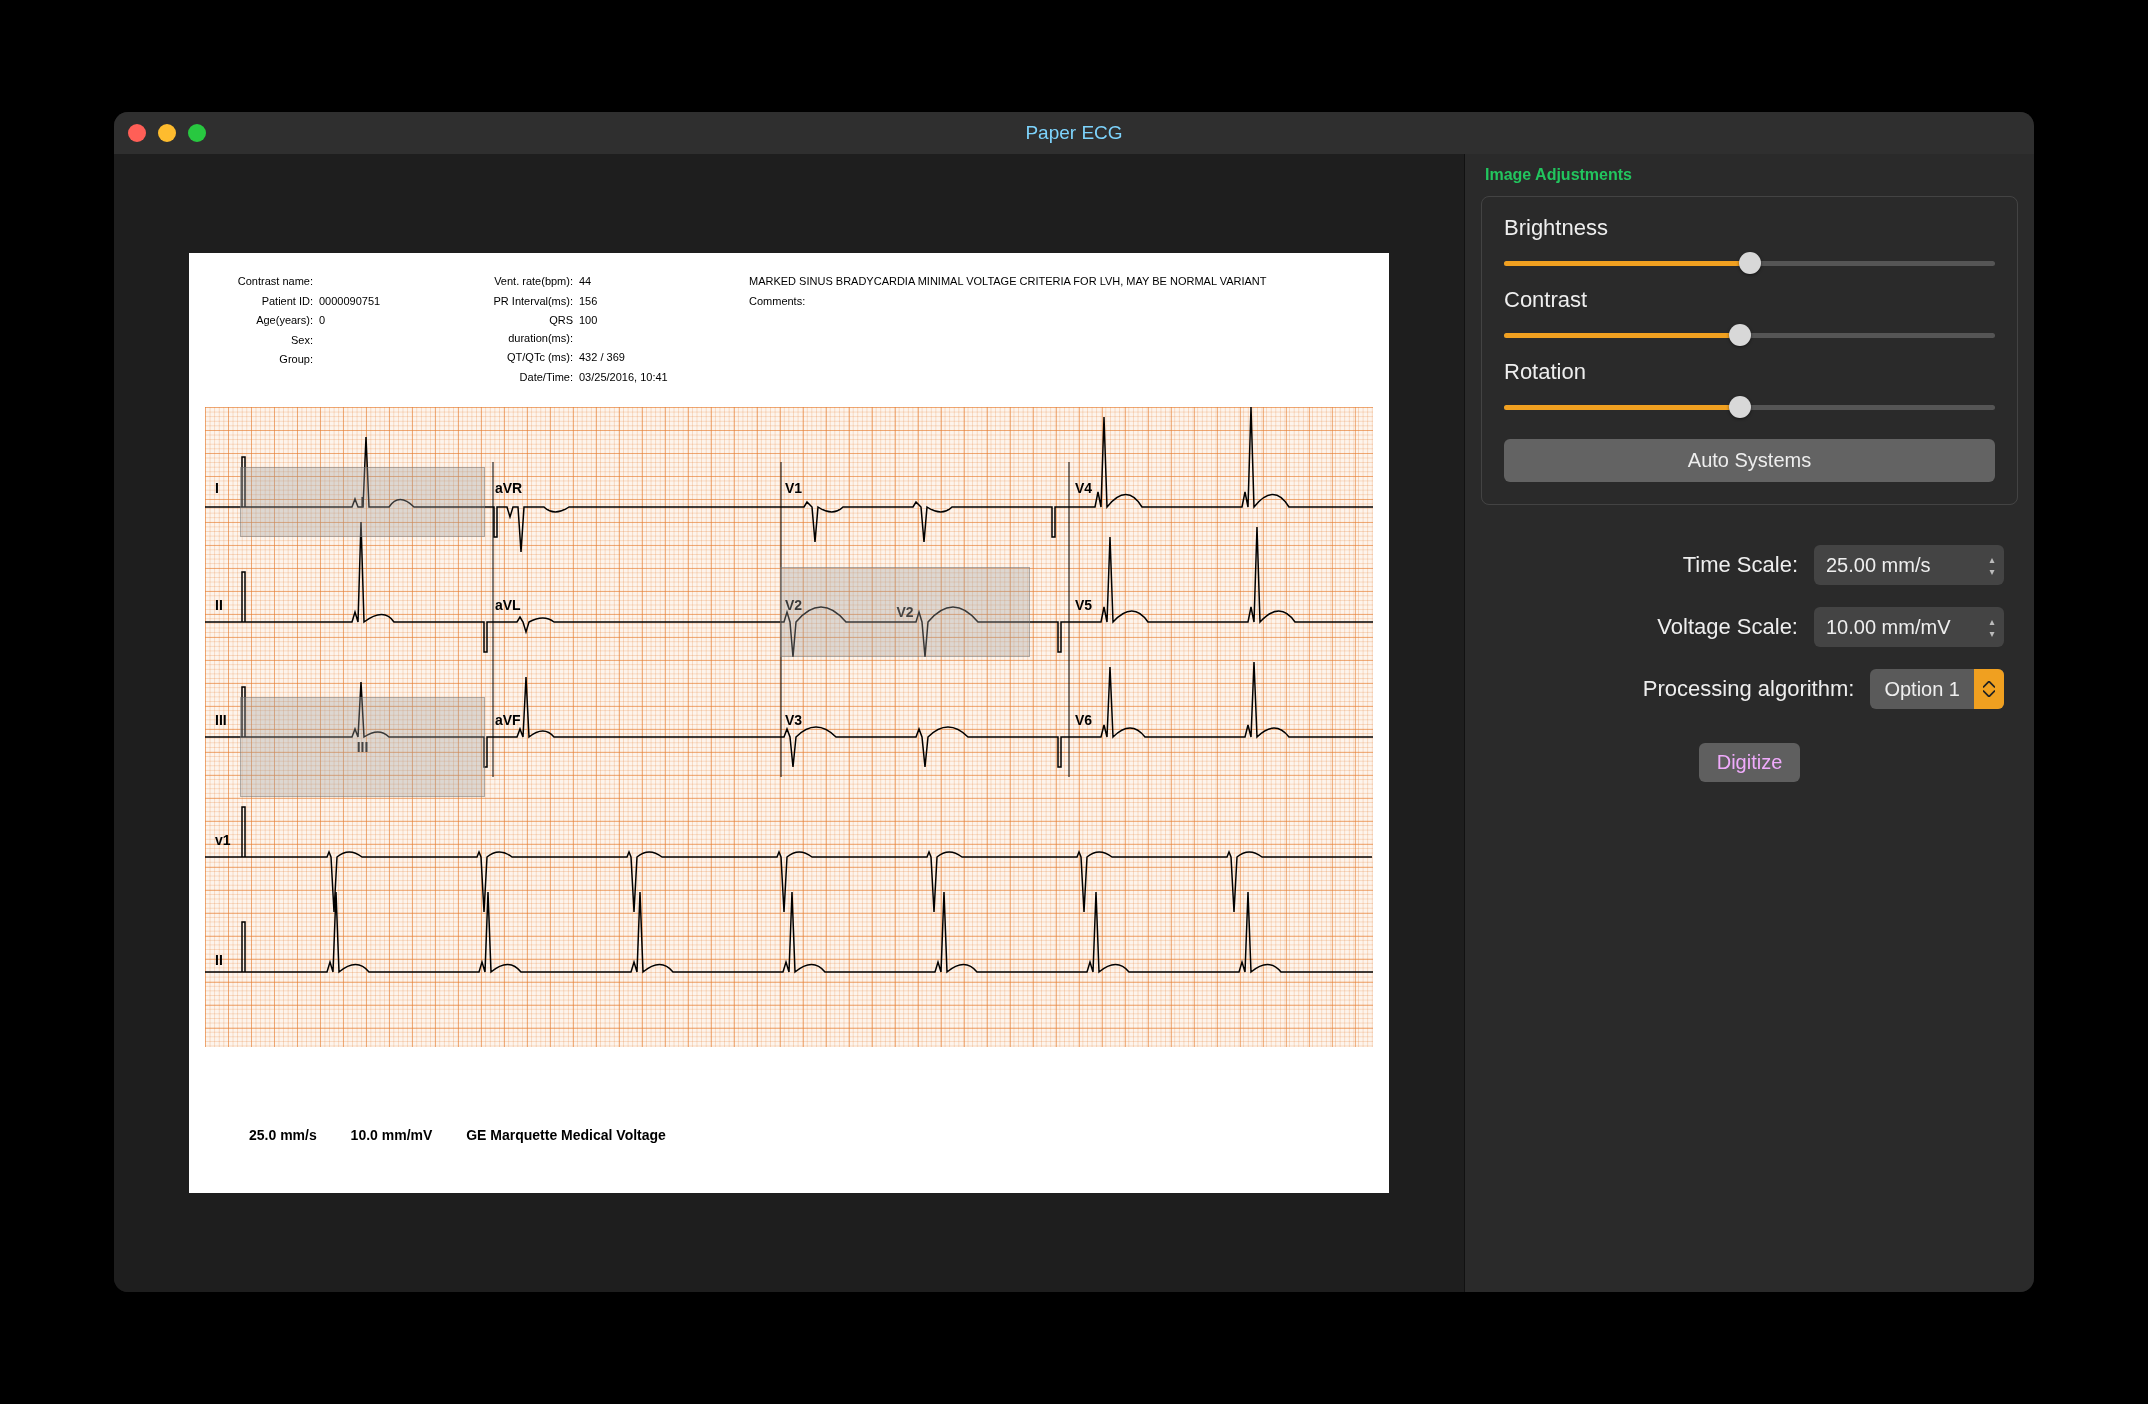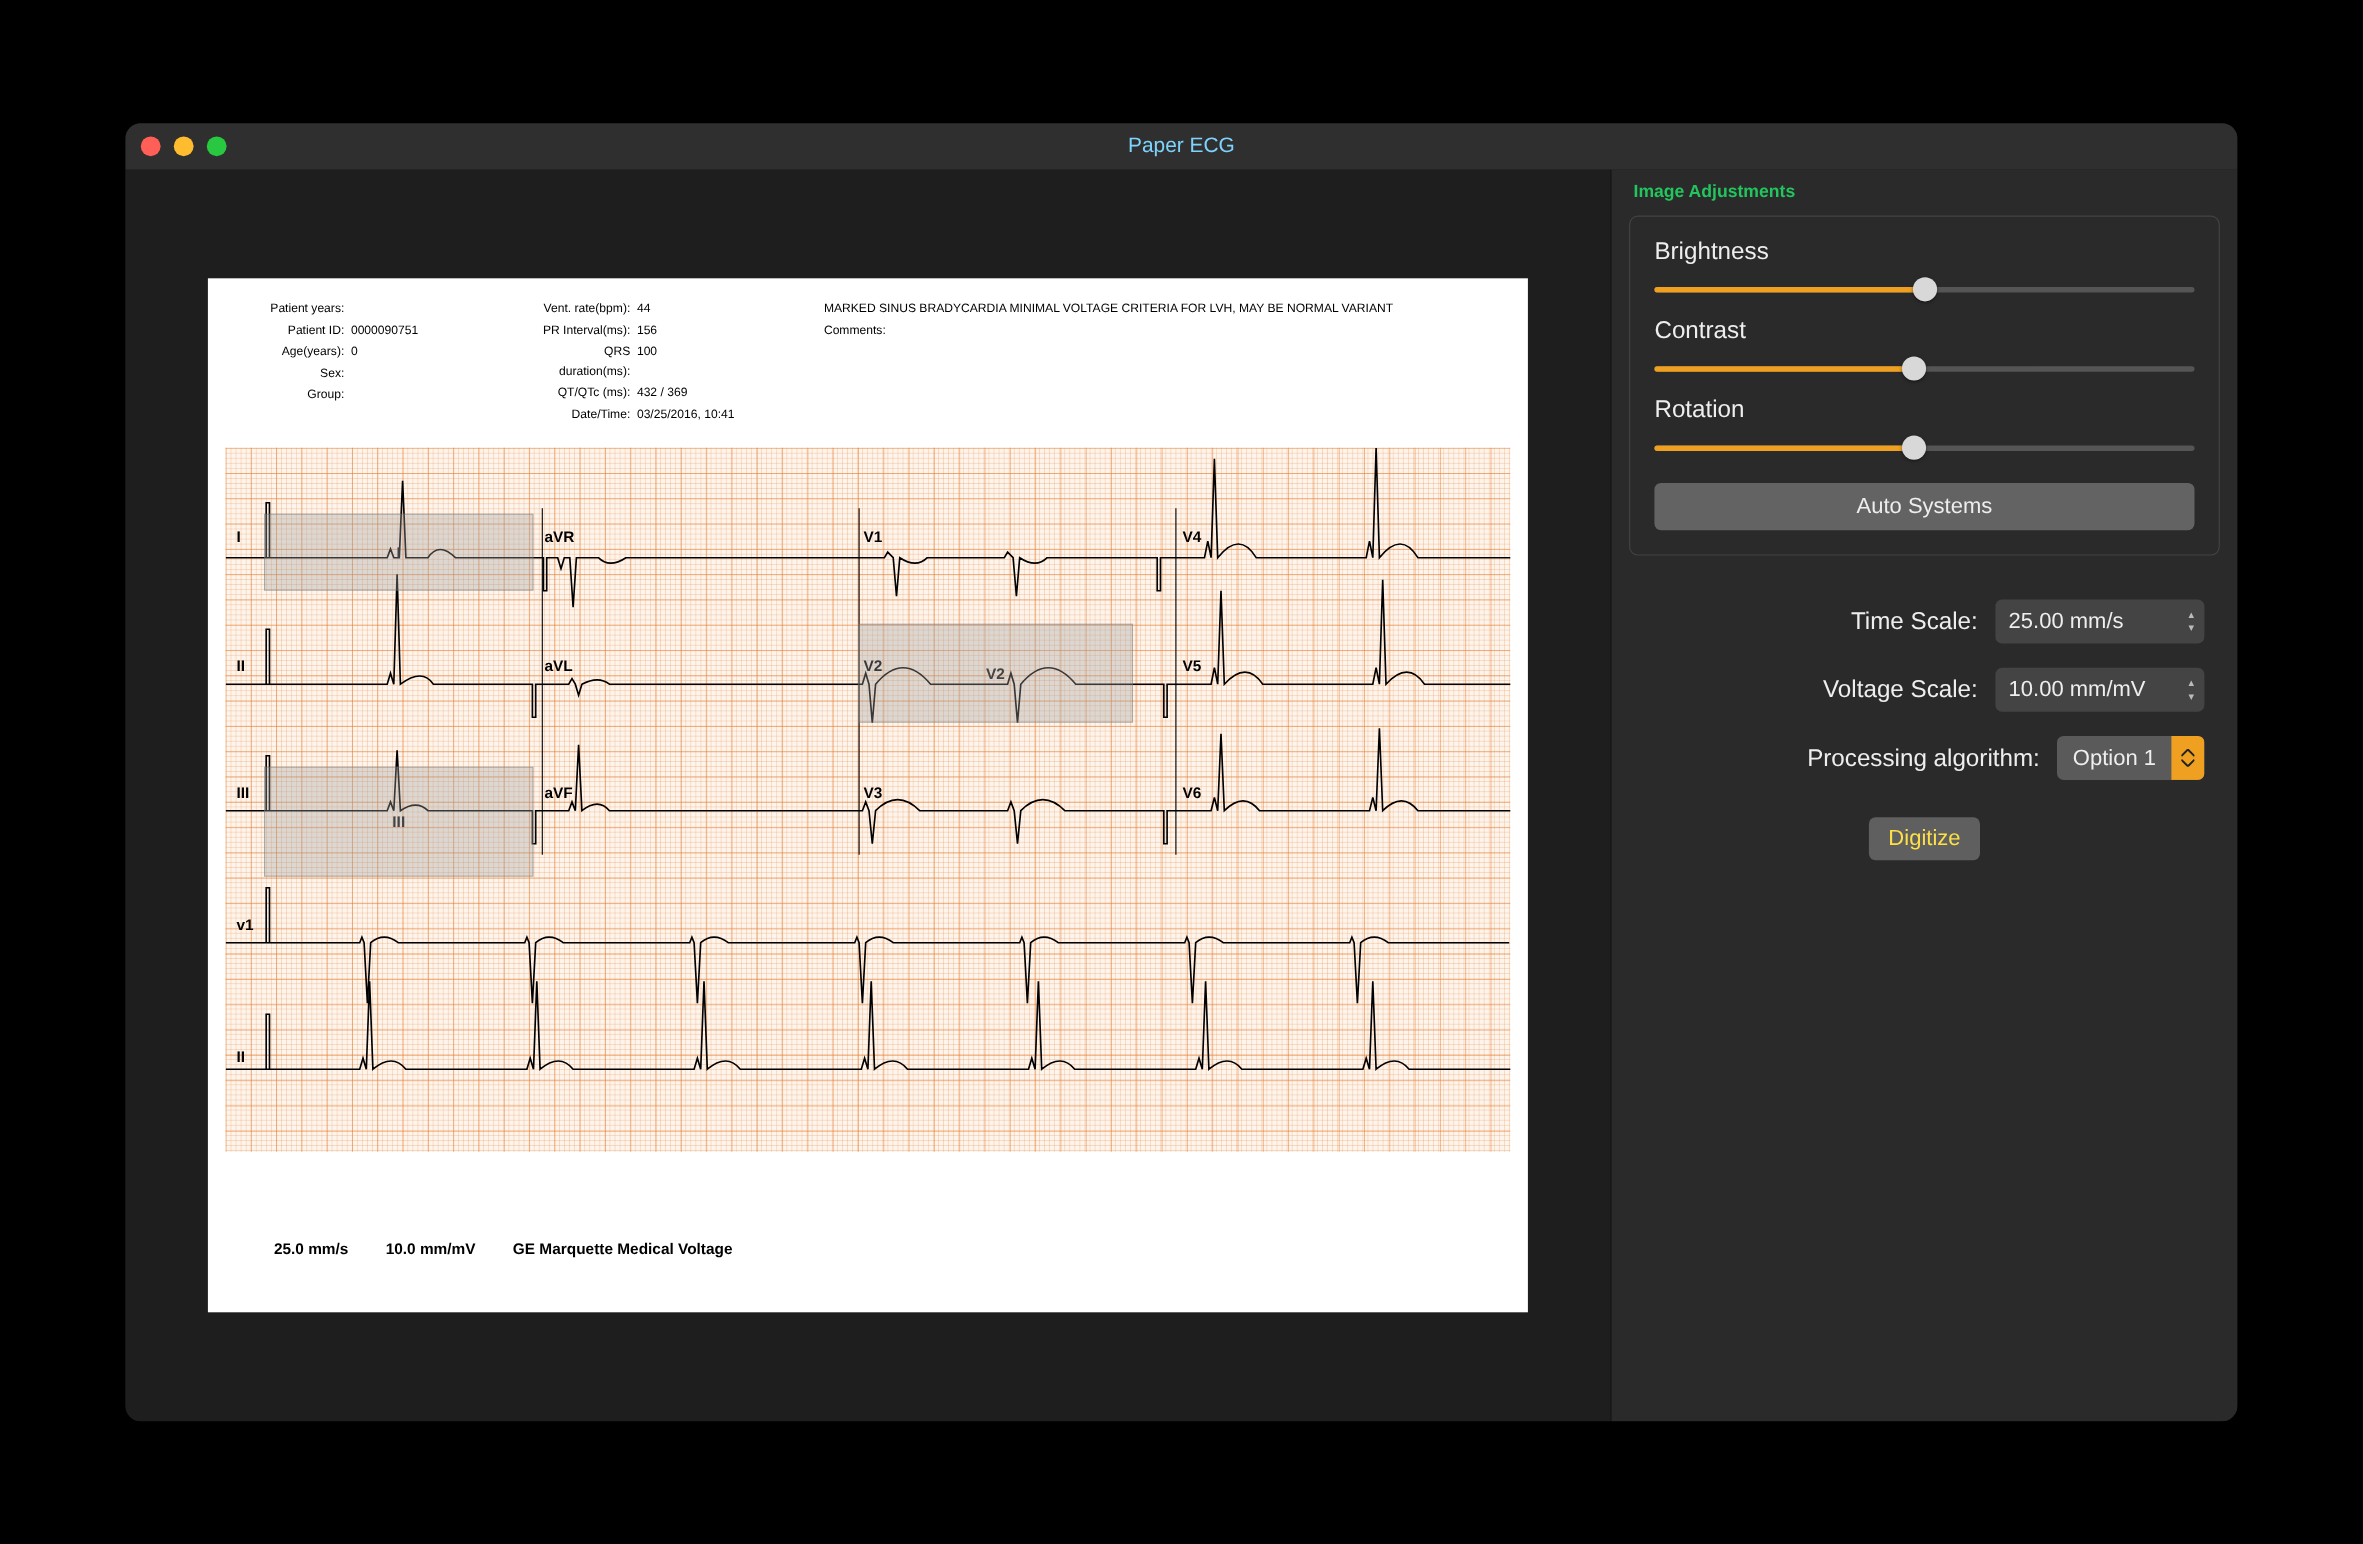--- a/index.html
+++ b/index.html
@@ -242,21 +242,21 @@
     width:30px; height:100%;
     display:flex; flex-direction:column;
     align-items:center; justify-content:center;
     color:#222;
   }
   .select .stog svg { width:12px; height:8px; }
   .digitize-btn {
     margin:12px auto 0 auto;
     background:#5f5f5f;
     border:none;
-    color:#fde047;
+    color:#f0abfc;
     font-size:20px;
     padding:8px 18px;
     border-radius:6px;
     cursor:pointer;
     display:block;
   }
   .ecg-trace {
     position:absolute;
     stroke:#000;
     stroke-width:1.5;
@@ -276,21 +276,21 @@
     <div class="title">Paper ECG</div>
   </div>
 
   <div class="body">
 
     <div class="canvas-area">
       <div class="ecg-doc">
         <div class="ecg-header">
           <div class="col">
             <div class="row">
-                <span class="lbl">Patient years:</span>
+                <span class="lbl">Contrast name:</span>
                 <span class="val"></span>
               </div>
             <div class="row">
                 <span class="lbl">Patient ID:</span>
                 <span class="val">0000090751</span>
               </div>
             <div class="row">
                 <span class="lbl">Age(years):</span>
                 <span class="val">0</span>
               </div>

